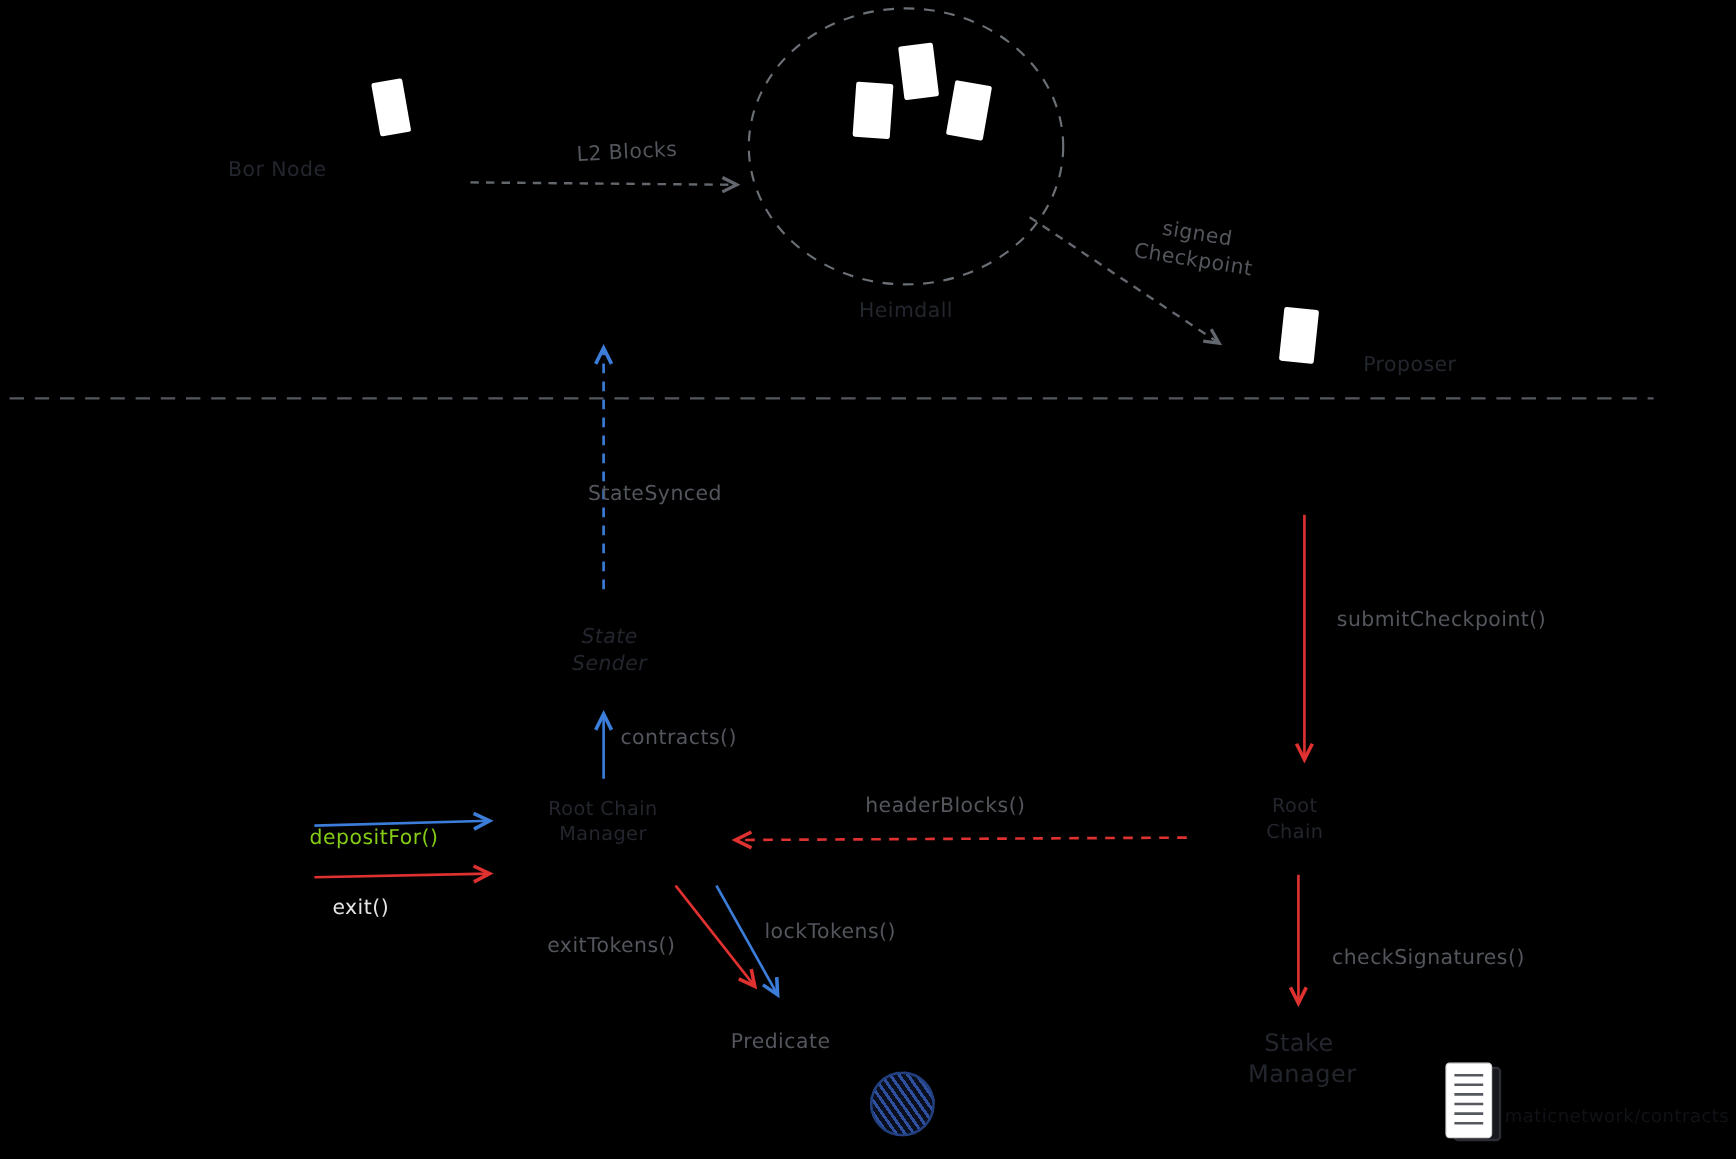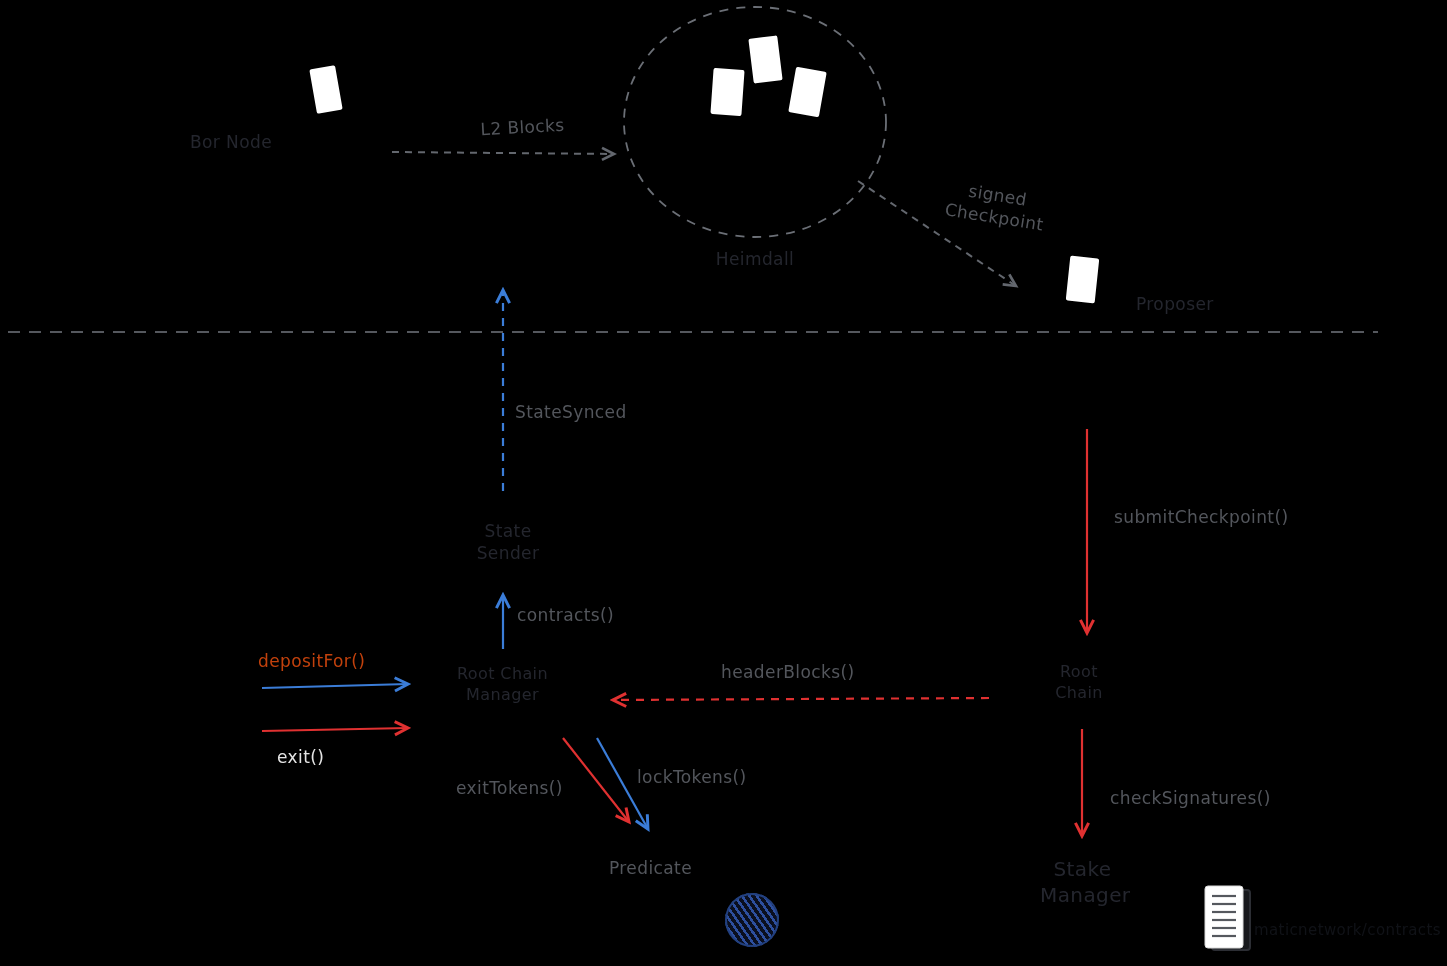--- a/index.html
+++ b/index.html
@@ -14,21 +14,21 @@
   .lbl{
     position:absolute;
     font-size:17px;
     line-height:1.3;
     letter-spacing:.4px;
     white-space:normal;
     pointer-events:none;
   }
   .lbl.gray{color:#53565c;}
   .lbl.dark{color:#24262e;}
-  .lbl.blue{color:#c2410c;}
+  .lbl.blue{color:#84cc16;margin-top:37px;}
   .lbl.red{color:#e5e5e5;}
   .lbl.nearblack{color:#101217;font-size:15px;}
   .center{text-align:center;}
   .wblock{
     position:absolute;
     background:#ffffff;
     border-radius:2px;
   }
   .hatch-circle{
     position:absolute;
@@ -135,23 +135,23 @@
   <div class="lbl dark center" style="left:172px;top:131px;width:118px;">Bor Node</div>
 
   <div class="lbl gray center" style="left:470px;top:116px;width:105px;transform:rotate(-3deg);">L2 Blocks</div>
 
   <div class="lbl dark center" style="left:700px;top:248px;width:110px;">Heimdall</div>
 
   <div class="lbl gray center" style="left:940px;top:184px;width:112px;transform:rotate(9deg);">signed Checkpoint</div>
 
   <div class="lbl dark" style="left:1136px;top:293px;width:95px;">Proposer</div>
 
-  <div class="lbl gray" style="left:515px;top:401px;width:140px;">StateSynced</div>
+  <div class="lbl gray" style="left:490px;top:401px;width:140px;">StateSynced</div>
 
-  <div class="lbl dark center" style="left:468px;top:520px;width:80px;">State Sender</div>
+  <div class="lbl dark center" style="left:468px;top:520px;width:80px;font-style:italic;">State Sender</div>
 
   <div class="lbl gray" style="left:517px;top:604px;width:130px;">contracts()</div>
 
   <div class="lbl dark center" style="left:450px;top:664px;width:105px;font-size:16px;">Root Chain Manager</div>
 
   <div class="lbl blue" style="left:258px;top:650px;width:125px;">depositFor()</div>
 
   <div class="lbl red" style="left:277px;top:746px;width:75px;">exit()</div>
 
   <div class="lbl gray" style="left:721px;top:661px;width:155px;">headerBlocks()</div>

